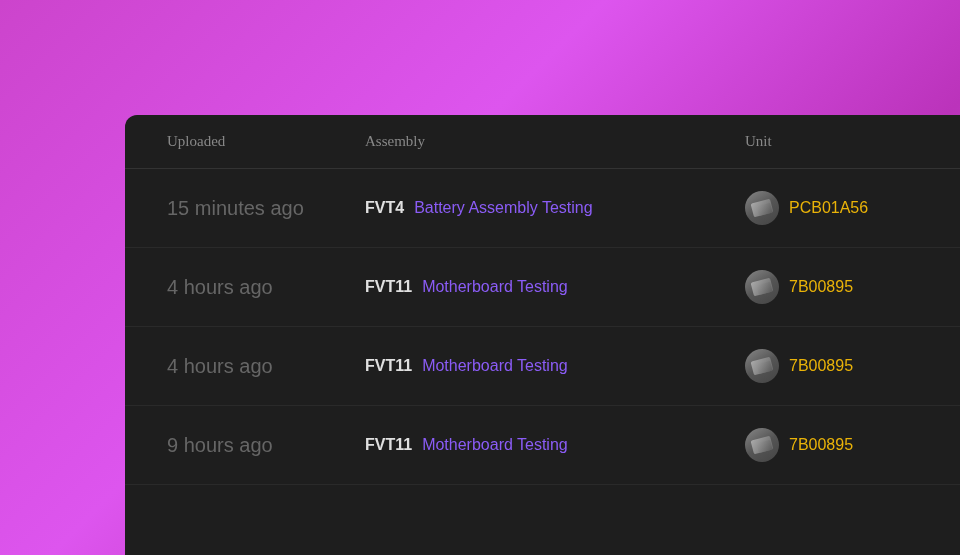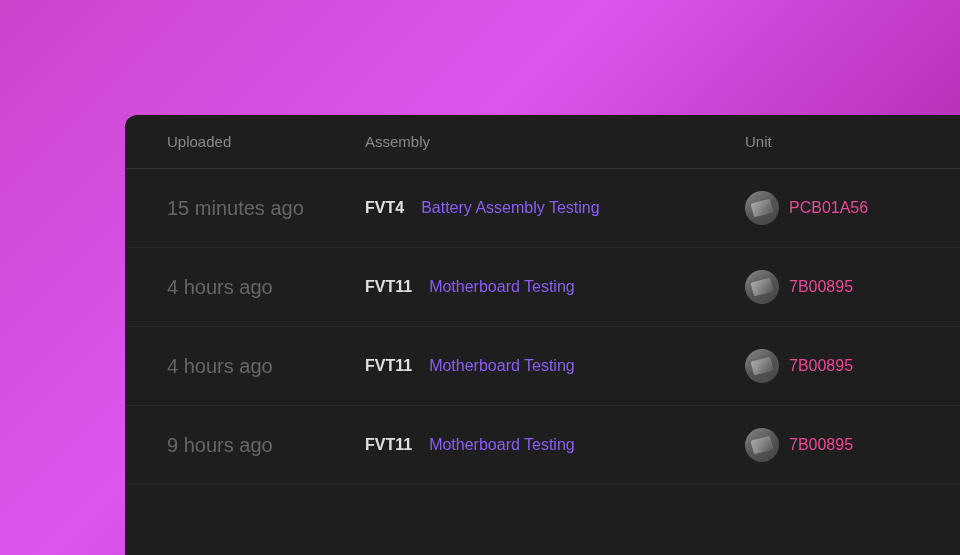--- a/index.html
+++ b/index.html
@@ -44,20 +44,21 @@
     thead tr {
       border-bottom: 1px solid #333;
     }
 
     thead th {
       padding: 18px 0 18px 0;
       text-align: left;
       color: #888;
       font-size: 15px;
       font-weight: 400;
+      font-family: Liberation Serif, serif;
     }
 
     thead th:first-child {
       padding-left: 42px;
       width: 220px;
     }
 
     thead th:nth-child(2) {
       padding-left: 20px;
       width: 380px;
@@ -88,21 +89,21 @@
       width: 380px;
     }
 
     tbody td:nth-child(3) {
       padding-left: 20px;
     }
 
     .procedure-cell {
       display: flex;
       align-items: flex-start;
-      gap: 17px;
+      gap: 10px;
     }
 
     .procedure-code {
       color: #e0e0e0;
       font-weight: 600;
       font-size: 16px;
     }
 
     .procedure-name {
       color: #8b5cf6;
@@ -143,21 +144,21 @@
       position: absolute;
       width: 14px;
       height: 10px;
       background: linear-gradient(135deg, #999 0%, #555 100%);
       border-radius: 1px;
       transform: rotate(-15deg) translate(2px, 2px);
       opacity: 0.7;
     }
 
     .unit-text {
-      color: #ec4899;
+      color: #eab308;
       font-size: 16px;
       font-weight: 400;
     }
   </style>
 </head>
 <body>
 
 <div class="panel">
   <div class="table-container">
     <table>

